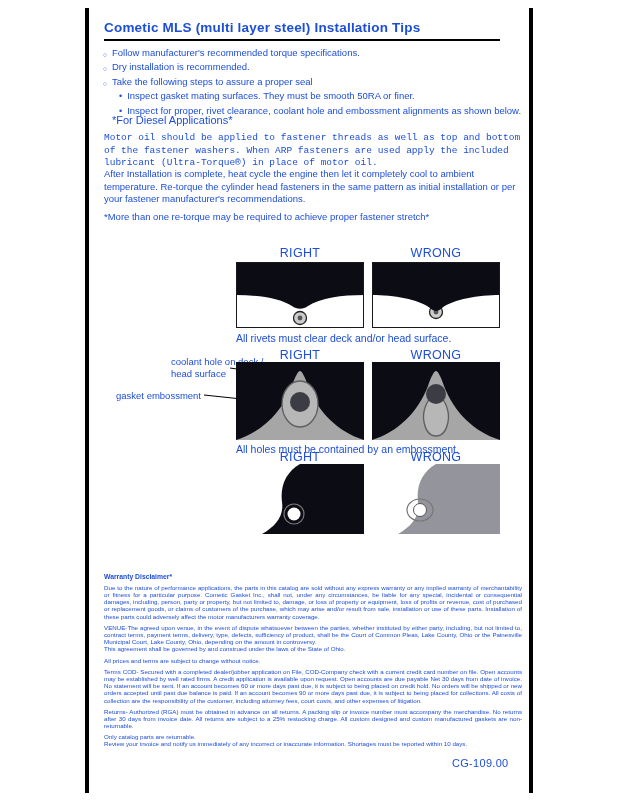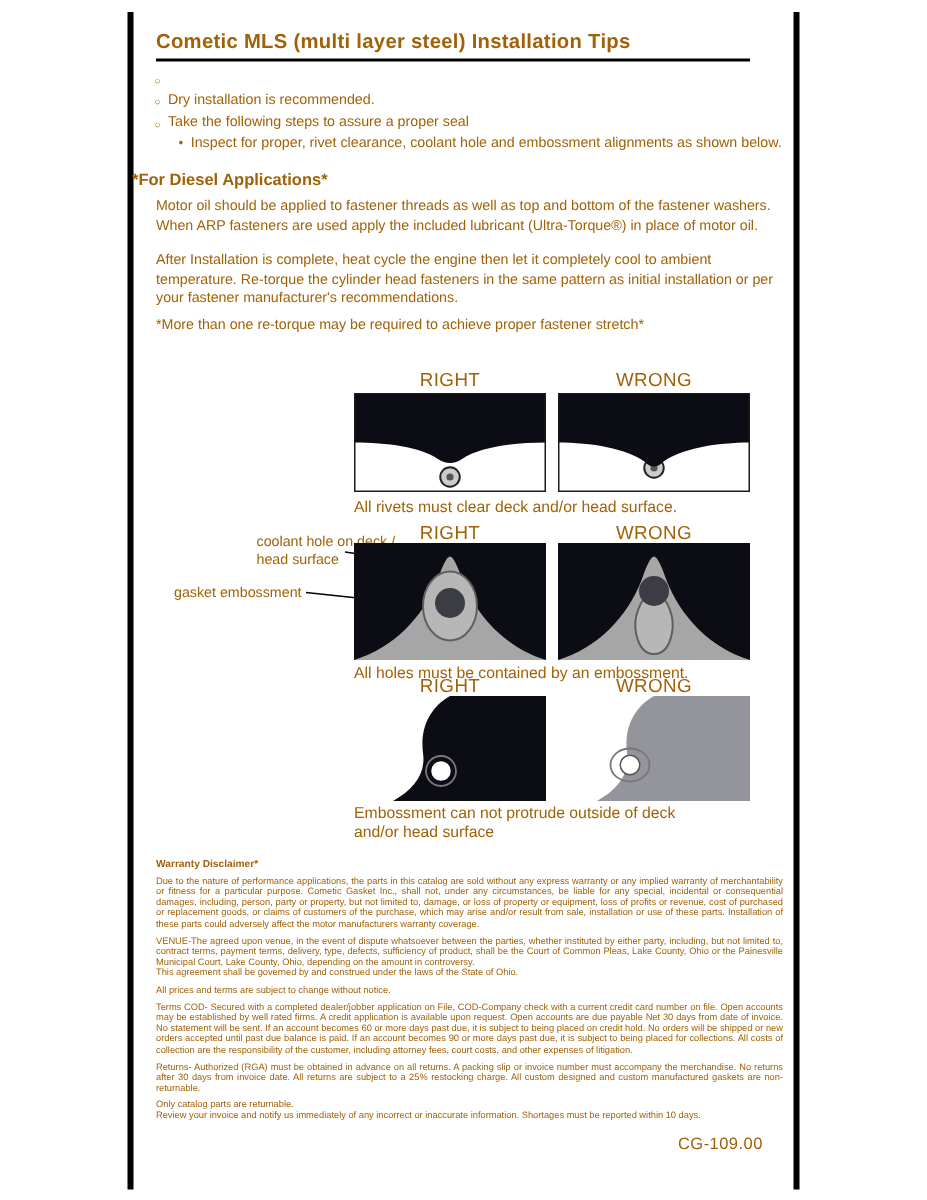--- a/index.html
+++ b/index.html
@@ -1,40 +1,40 @@
 <!DOCTYPE html>
 <html><head>
 <meta charset="utf-8">
 <style>
   * { margin:0; padding:0; box-sizing:border-box; }
   html,body { background:#ffffff; }
   .page {
     position:relative; width:618px; height:800px; background:#ffffff;
-    font-family:"Liberation Sans", sans-serif; color:#a16207; overflow:hidden;
+    font-family:"Liberation Sans", sans-serif; color:#1d4ed8; overflow:hidden;
   }
   .vbar { position:absolute; top:8px; width:4px; height:785px; background:#000; }
   .vbar.left { left:85px; }
   .vbar.right { left:529px; }
 
   .title {
     position:absolute; left:104px; top:20px; width:396px;
     font-size:13.5px; font-weight:bold; letter-spacing:.2px;
     padding-bottom:4px; border-bottom:2px solid #000;
   }
 
   .bullets { position:absolute; left:103px; top:47px; width:422px; font-size:9.5px; line-height:1.25; }
   .b { display:flex; margin-bottom:2.5px; }
   .b .mk { flex:0 0 auto; margin-right:5px; }
   .b .mk.circle::before { content:"○"; font-size:6.5px; position:relative; top:1px; }
   .b.sub { margin-left:16px; }
   .b .mk.dot::before { content:"•"; font-size:9px; }
 
-  .diesel-h { position:absolute; left:88px; top:114px; font-size:11px; font-weight:bold; }
+  .diesel-h { position:absolute; left:112px; top:114px; font-size:11px; font-weight:normal; }
   .para { position:absolute; left:104px; width:418px; font-size:9.5px; line-height:1.32; }
-  .p1 { top:132px; }
+  .p1 { top:132px;font-family:Liberation Mono, monospace; }
   .p2 { top:168px; }
   .p3 { top:211px; }
 
   .diagrams { position:absolute; left:100px; top:244px; width:420px; height:332px; }
   .dh { position:absolute; width:128px; text-align:center; font-size:12.5px; letter-spacing:.3px; }
   .panel { position:absolute; display:block; }
   .cap { position:absolute; font-size:10.5px; line-height:1.25; }
   .side-label { position:absolute; font-size:9.5px; line-height:1.25; }
   .leader { position:absolute; left:0; top:0; pointer-events:none; }
 
@@ -50,28 +50,33 @@
 
 <div class="page">
   <div class="vbar left"></div>
   <div class="vbar right"></div>
 
   <h1 class="title">Cometic MLS (multi layer steel) Installation Tips</h1>
 
   <div class="bullets">
     <div class="b">
       <span class="mk circle"></span>
+      <span>Follow manufacturer's recommended torque specifications.</span>
     </div>
     <div class="b">
       <span class="mk circle"></span>
       <span>Dry installation is recommended.</span>
     </div>
     <div class="b">
       <span class="mk circle"></span>
       <span>Take the following steps to assure a proper seal</span>
+    </div>
+    <div class="b sub">
+      <span class="mk dot"></span>
+      <span>Inspect gasket mating surfaces.  They must be smooth 50RA or finer.</span>
     </div>
     <div class="b sub">
       <span class="mk dot"></span>
       <span>Inspect for proper, rivet clearance, coolant hole and embossment alignments as shown below.</span>
     </div>
   </div>
 
   <h2 class="diesel-h">*For Diesel Applications*</h2>
   <p class="para p1">Motor oil should be applied to fastener threads as well as top and bottom of the fastener washers. When ARP fasteners are used apply the included lubricant (Ultra-Torque®) in place of motor oil.</p>
   <p class="para p2">After Installation is complete, heat cycle the engine then let it completely cool to ambient temperature. Re-torque the cylinder head fasteners in the same pattern as initial installation or per your fastener manufacturer's recommendations.</p>
@@ -137,21 +142,20 @@
       <circle cx="58" cy="50" r="6.5" fill="#ffffff"></circle>
     </svg>
 
     <svg class="panel" style="left:272px; top:220px;" width="128" height="70" viewBox="0 0 128 70">
       <rect width="128" height="70" fill="#ffffff"></rect>
       <path d="M128,0 L128,70 L26,70 C40,62 48,52 46,38 C44,22 50,8 64,0 Z" fill="#94949c"></path>
       <ellipse cx="48" cy="46" rx="13" ry="11" fill="none" stroke="#777" stroke-width="1.2"></ellipse>
       <circle cx="48" cy="46" r="6.5" fill="#ffffff" stroke="#555" stroke-width="1"></circle>
     </svg>
 
-    <div class="cap" style="left:136px; top:292px; width:218px;">Embossment can not protrude outside of deck and/or head surface</div>
   </div>
 
   <div class="warranty">
     <div class="wh">Warranty Disclaimer*</div>
     <p class="wp">Due to the nature of performance applications, the parts in this catalog are sold without any express warranty or any implied warranty of merchantability or fitness for a particular purpose.  Cometic Gasket Inc., shall not, under any circumstances, be liable for any special, incidental or consequential damages, including, person, party or property, but not limited to, damage, or loss of property or equipment, loss of profits or revenue, cost of purchased or replacement goods, or claims of customers of the purchase, which may arise and/or result from sale, installation or use of these parts.  Installation of these parts could adversely affect the motor manufacturers warranty coverage.</p>
     <p class="wp tight">VENUE-The agreed upon venue, in the event of dispute whatsoever between the parties, whether instituted by either party, including, but not limited to, contract terms, payment terms, delivery, type, defects, sufficiency of product, shall be the Court of Common Pleas, Lake County, Ohio or the Painesville Municipal Court, Lake County, Ohio, depending on the amount in controversy.</p>
     <p class="wp">This agreement shall be governed by and construed under the laws of the State of Ohio.</p>
     <p class="wp">All prices and terms are subject to change without notice.</p>
     <p class="wp">Terms COD- Secured with a completed dealer/jobber application on File, COD-Company check with a current credit card number on file.  Open accounts may be established by well rated firms.  A credit application is available upon request.  Open accounts are due payable Net 30 days from date of invoice.  No statement will be sent.  If an account becomes 60 or more days past due, it is subject to being placed on credit hold.  No orders will be shipped or new orders accepted until past due balance is paid.  If an account becomes 90 or more days past due, it is subject to being placed for collections.  All costs of collection are the responsibility of the customer, including attorney fees, court costs, and other expenses of litigation.</p>
     <p class="wp">Returns- Authorized (RGA) must be obtained in advance on all returns.  A packing slip or invoice number must accompany the merchandise.  No returns after 30 days from invoice date.  All returns are subject to a 25% restocking charge.  All custom designed and custom manufactured gaskets are non-returnable.</p>

